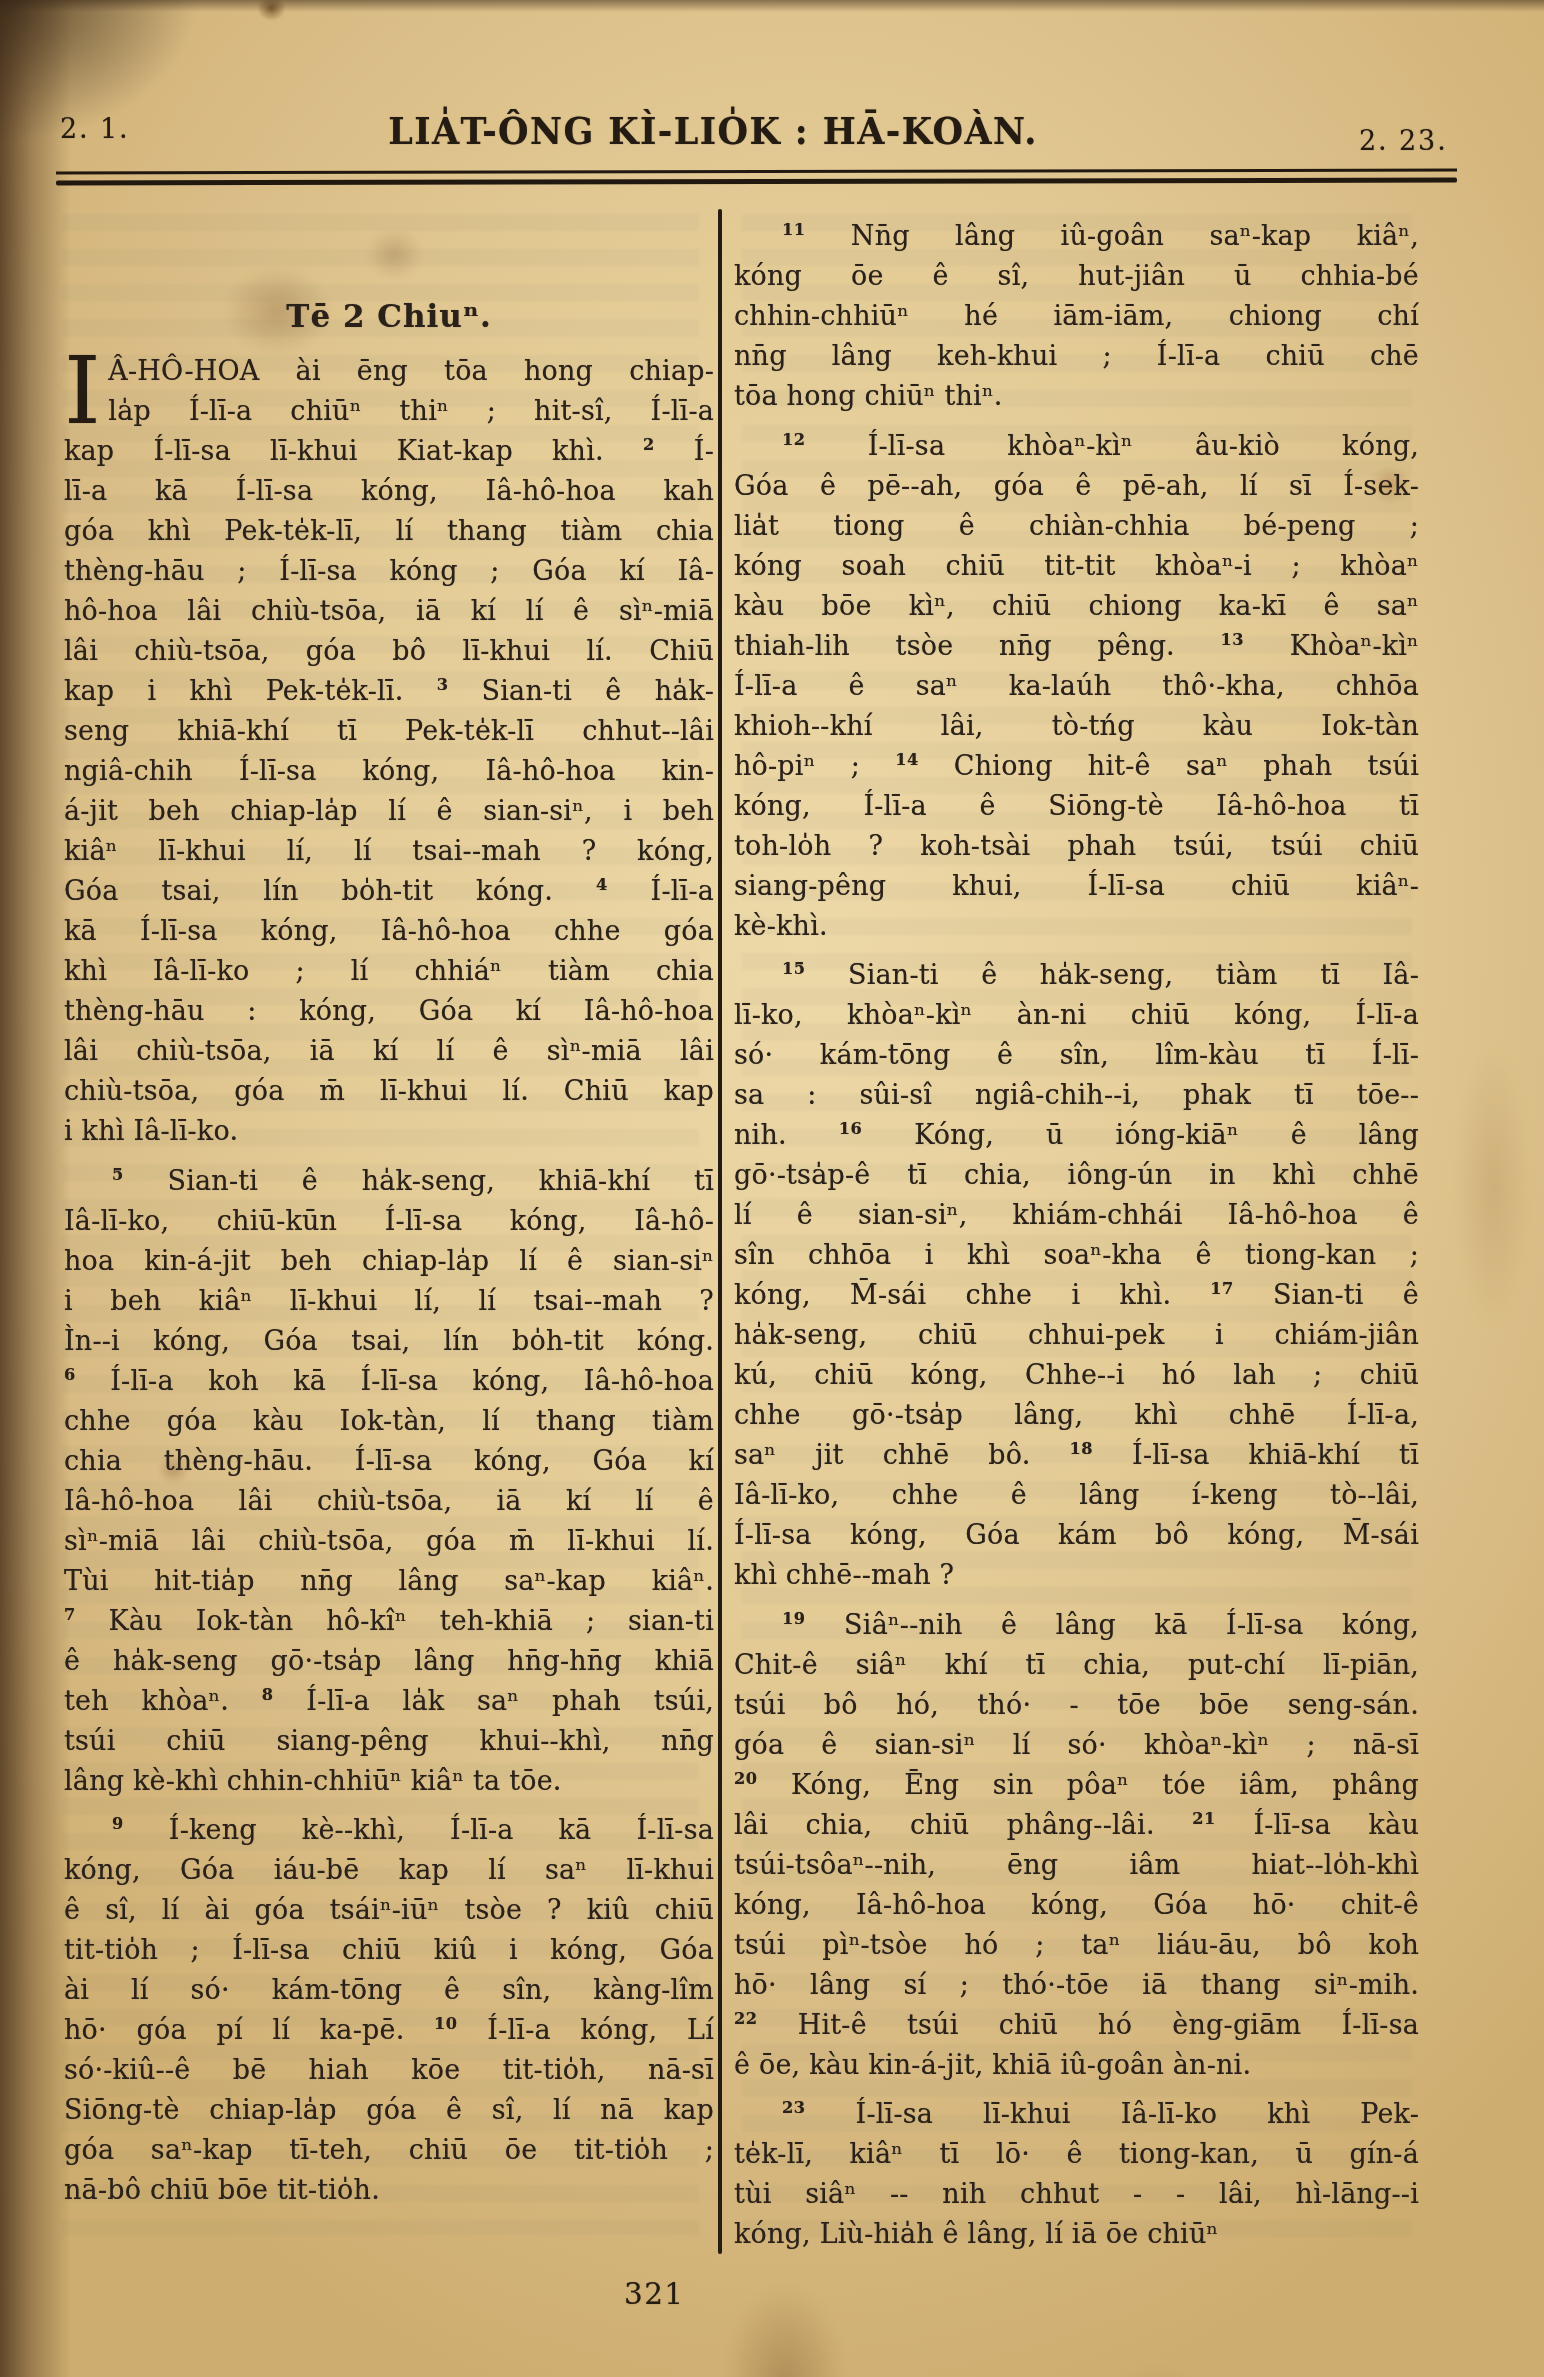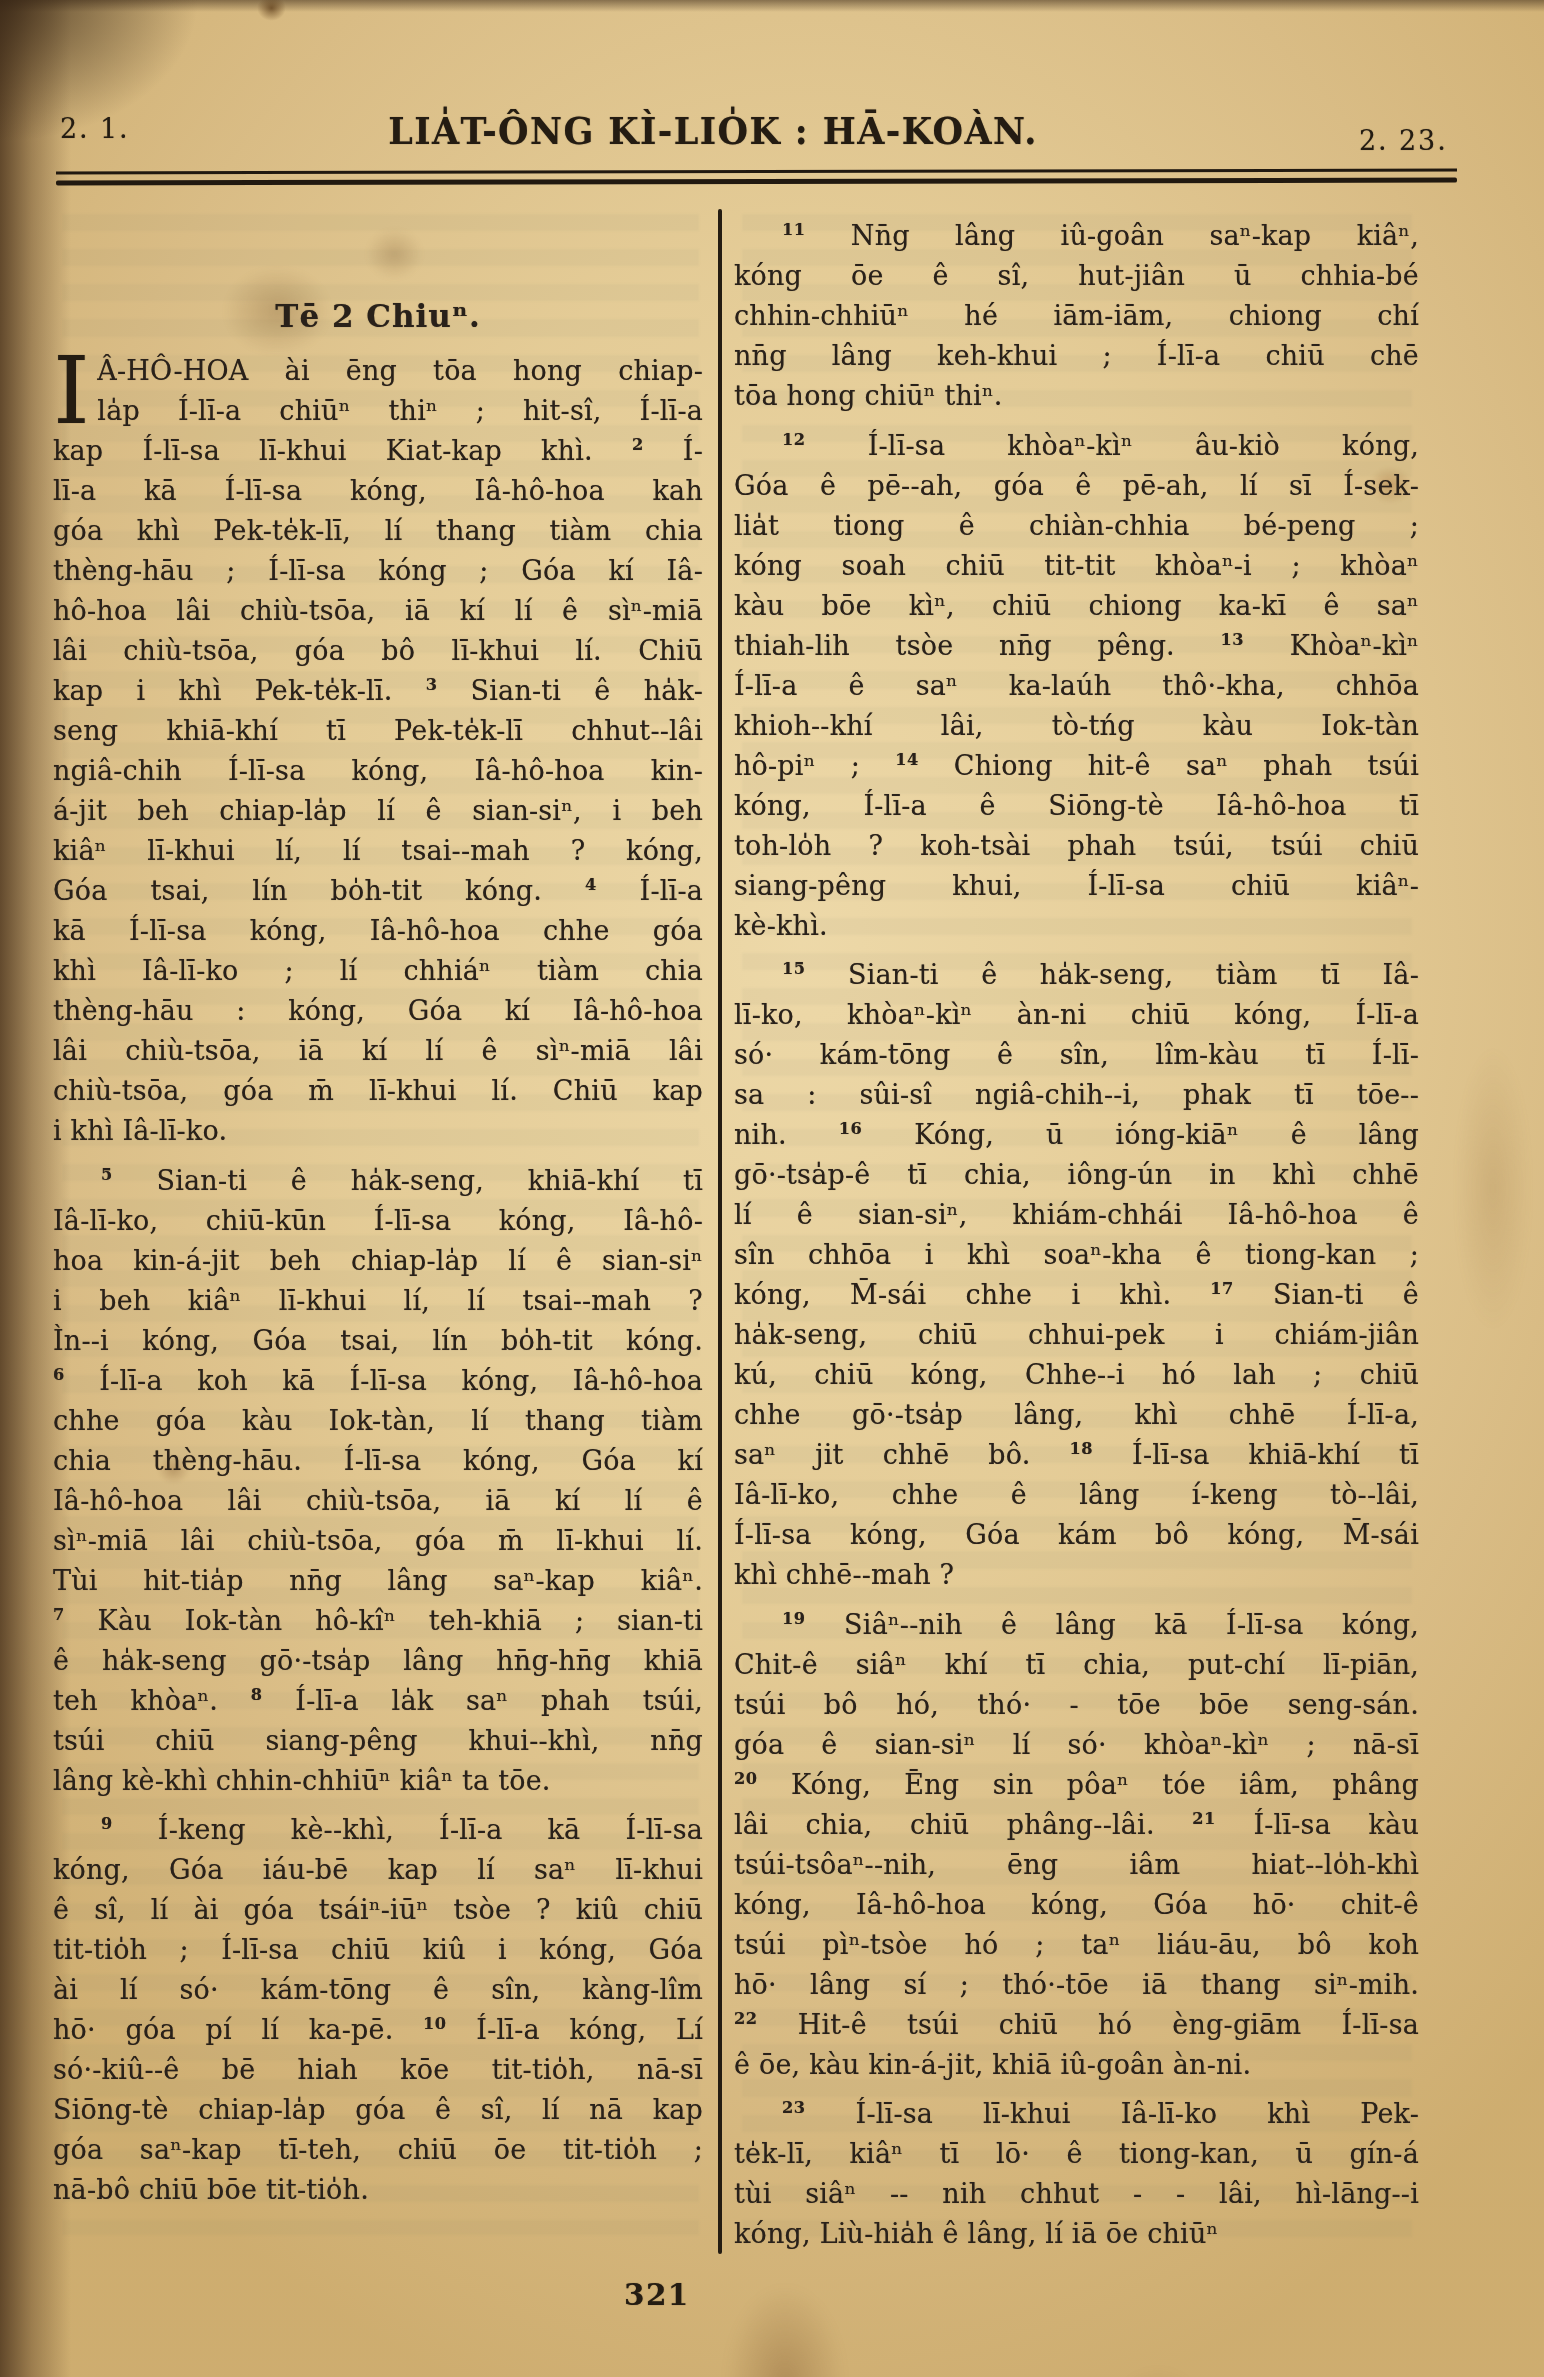--- a/index.html
+++ b/index.html
@@ -45,21 +45,21 @@
   .hdr-title{position:absolute;left:713px;top:110px;transform:translateX(-50%) scaleY(1.04);
     font-size:35px;font-weight:bold;letter-spacing:1.4px;color:#241c12;white-space:nowrap;
     text-shadow:0 0 1px rgba(40,30,20,.55);}
   .rule{position:absolute;left:56px;width:1401px;background:#211910;transform:rotate(-.12deg);}
   .rule.r1{top:170px;height:3.3px;}
   .rule.r2{top:179px;height:5.2px;border-radius:1.9px;}
 
   
   .columns{position:absolute;left:53px;top:204px;width:1366px;color:#29211a;}
   .col{position:absolute;top:0;}
-  .col-left{left:0;width:650px;}
+  .col-left{left:11px;width:650px;}
   .col-right{left:681px;width:685px;padding-top:12px;}
   .divider{position:absolute;left:665px;top:4.8px;width:3.8px;height:2045px;background:#241c12;border-radius:1.9px;}
 
   .chapter-heading{margin-top:90px;margin-bottom:12px;height:45px;line-height:45px;
     text-align:center;font-size:31px;font-weight:bold;letter-spacing:1px;
     text-shadow:0 0 1px rgba(40,30,20,.5);}
 
   .para{margin-bottom:9.5px;}
   .line{font-size:27px;letter-spacing:0.2px;
     text-align:justify;text-align-last:justify;
@@ -67,21 +67,21 @@
   .col-left .line{line-height:40px;height:40px;}
   .col-right .line{line-height:40px;height:40px;}
   .line.last{text-align-last:left;}
   .line.indent{text-indent:48px;}
   .line sup{font-size:.6em;vertical-align:super;line-height:0;font-weight:bold;letter-spacing:0.5px;}
 
   .dropcap{float:left;font-size:93px;line-height:75px;height:77px;
     margin:2.9px 7.6px 0 0;font-weight:normal;color:#241c12;
     text-shadow:0 0 1px rgba(40,30,20,.6);}
 
-  .page-number{position:absolute;left:624px;top:2277px;font-size:29.5px;font-weight:bold;
+  .page-number{position:absolute;left:624px;top:2277px;font-size:29.5px;font-weight:normal;
     letter-spacing:1.4px;color:#241c12;text-shadow:0 0 1px rgba(40,30,20,.5);}
 </style>
 </head>
 <body>
 
 <div class="page"></div>
 <div class="edge-left"></div>
 <div class="edge-top"></div>
 
 <div class="corner-tl"></div>

